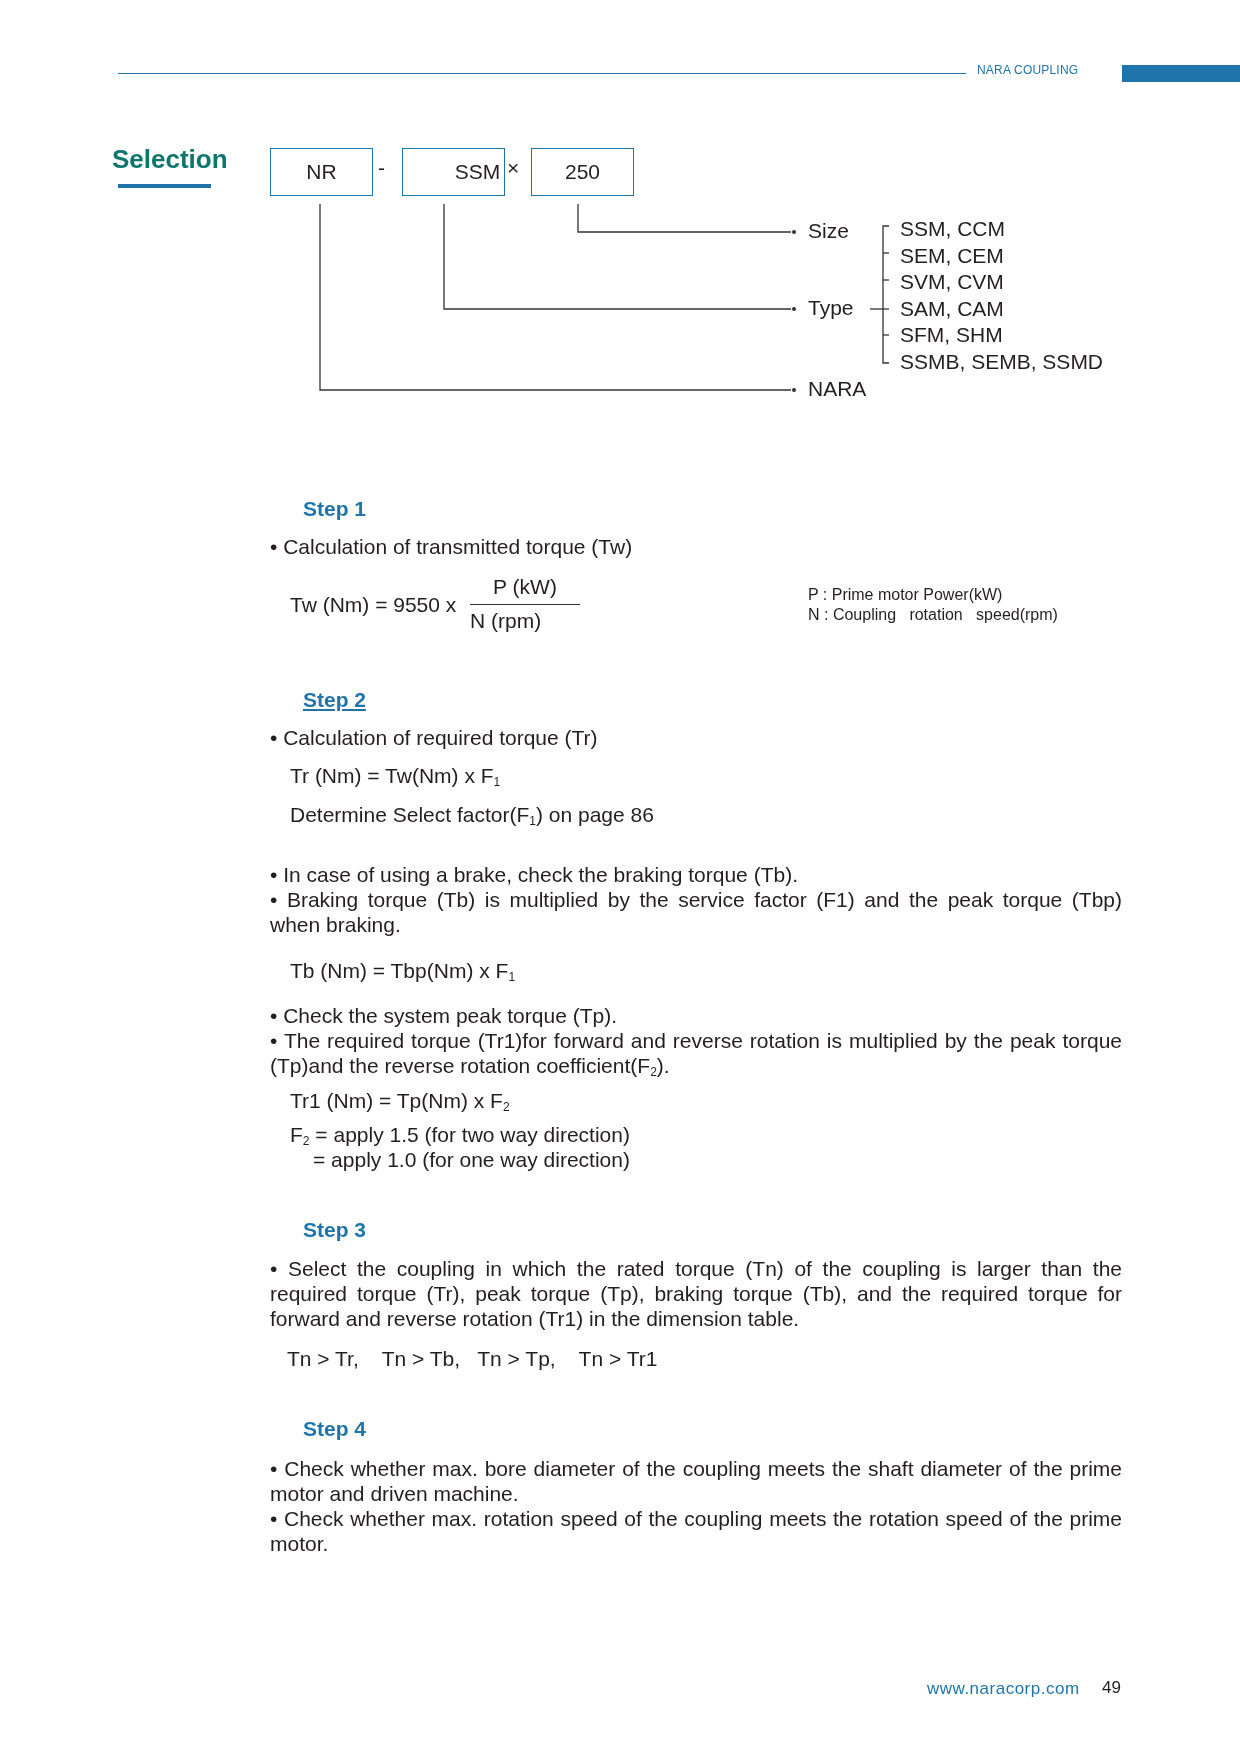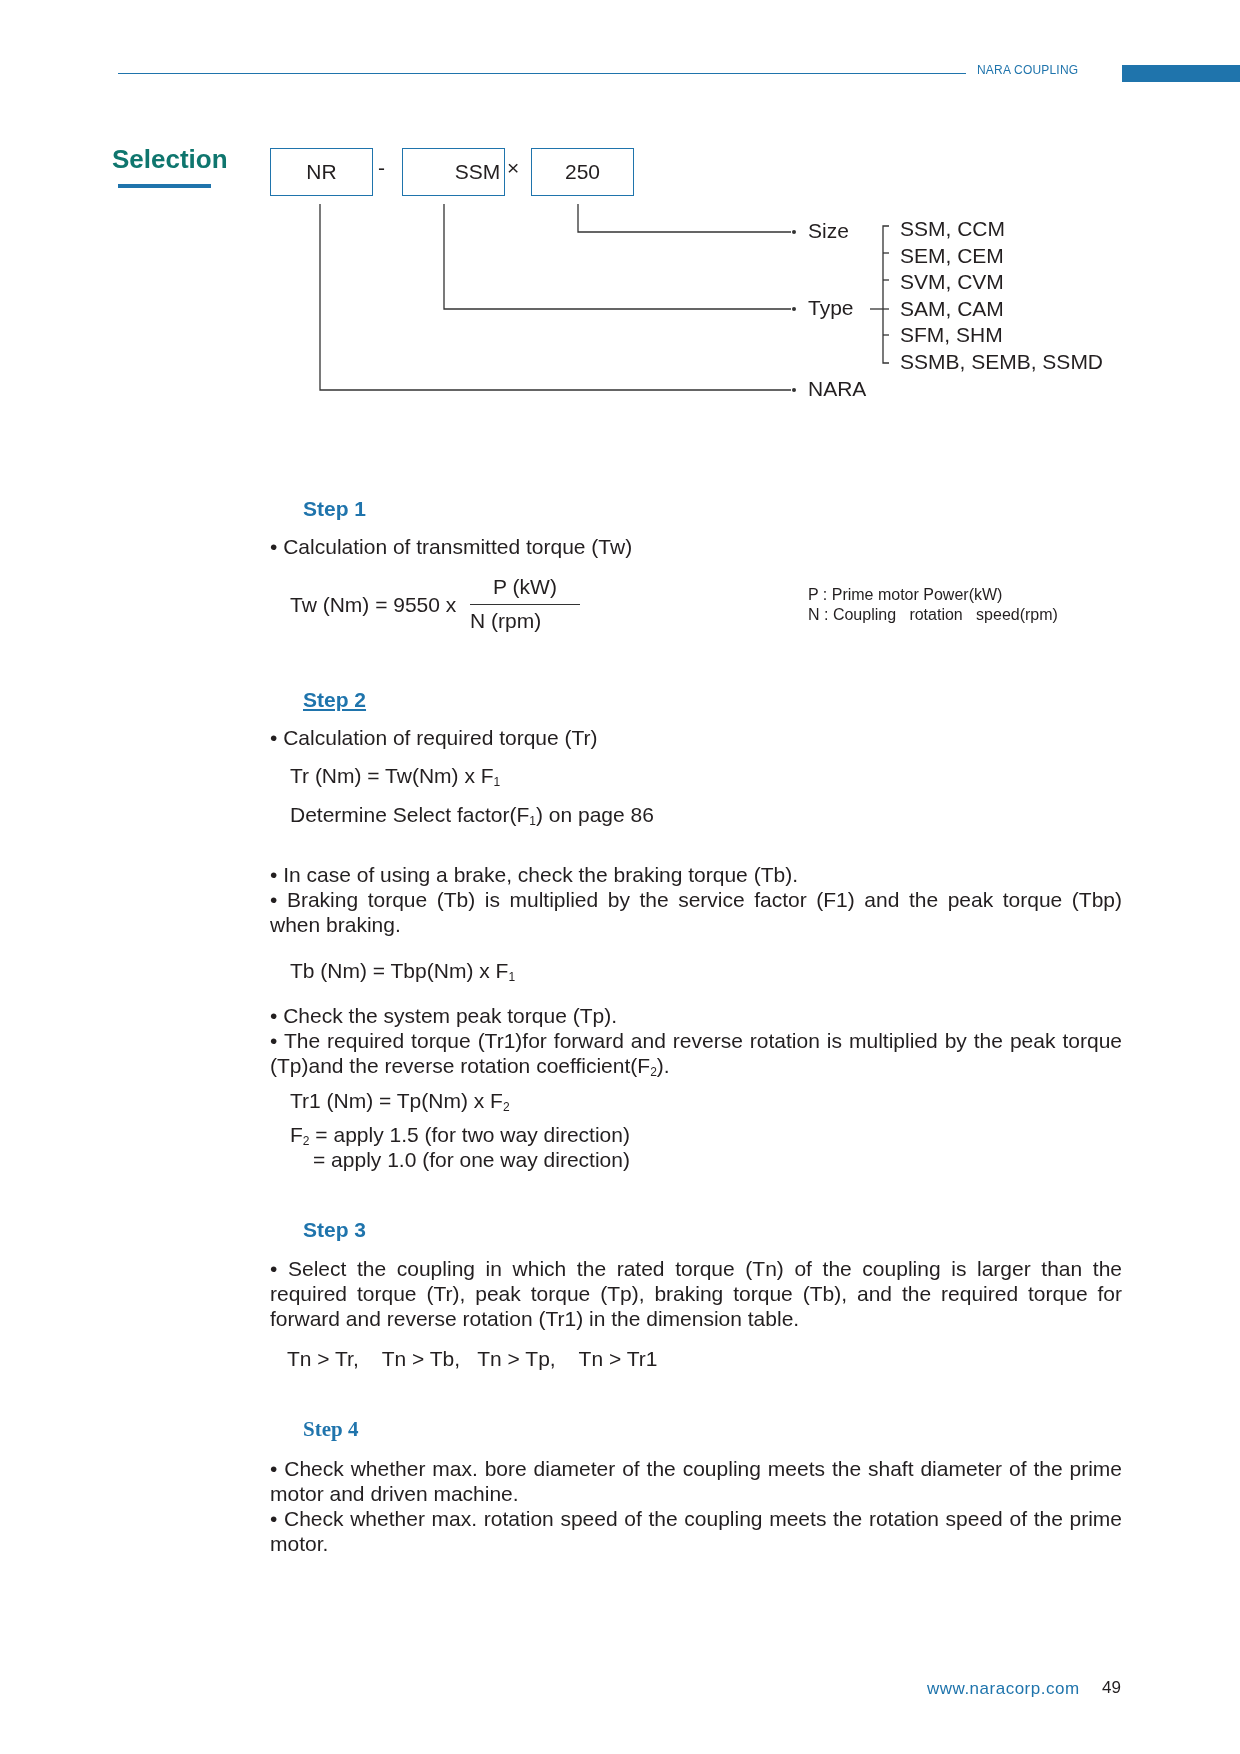--- a/index.html
+++ b/index.html
@@ -85,18 +85,18 @@
 <div class="t justify" style="top:1003px;">• Check the system peak torque (Tp).</div>
 <div class="t justify" style="top:1028px;"><span>• The required torque (Tr1)for forward and reverse rotation is multiplied by the peak torque (Tp)and the reverse rotation coefficient(F</span><sub>2</sub><span>).</span></div>
 <div class="t" style="left:290px;top:1088px;"><span>Tr1 (Nm) = Tp(Nm) x F</span><sub>2</sub></div>
 <div class="t" style="left:290px;top:1122px;"><span>F</span><sub>2</sub><span> = apply 1.5 (for two way direction)</span></div>
 <div class="t" style="left:313px;top:1147px;">= apply 1.0 (for one way direction)</div>
 
 <div class="step" style="top:1218px;">Step 3</div>
 <div class="t justify" style="top:1256px;">• Select the coupling in which the rated torque (Tn) of the coupling is larger than the required torque (Tr), peak torque (Tp), braking torque (Tb), and the required torque for forward and reverse rotation (Tr1) in the dimension table.</div>
 <div class="t" style="left:287px;top:1346px;white-space:pre;">Tn &gt; Tr,    Tn &gt; Tb,   Tn &gt; Tp,    Tn &gt; Tr1</div>
 
-<div class="step" style="top:1417px;font-family:Liberation Serif, serif;">Step 4</div>
+<div class="step" style="top:1417px;">Step 4</div>
 <div class="t justify" style="top:1456px;">• Check whether max. bore diameter of the coupling meets the shaft diameter of the prime motor and driven machine.</div>
 <div class="t justify" style="top:1506px;">• Check whether max. rotation speed of the coupling meets the rotation speed of the prime motor.</div>
 
 <div class="abs footer-url">www.naracorp.com</div>
 <div class="abs footer-page">49</div>
 
 </body></html>

